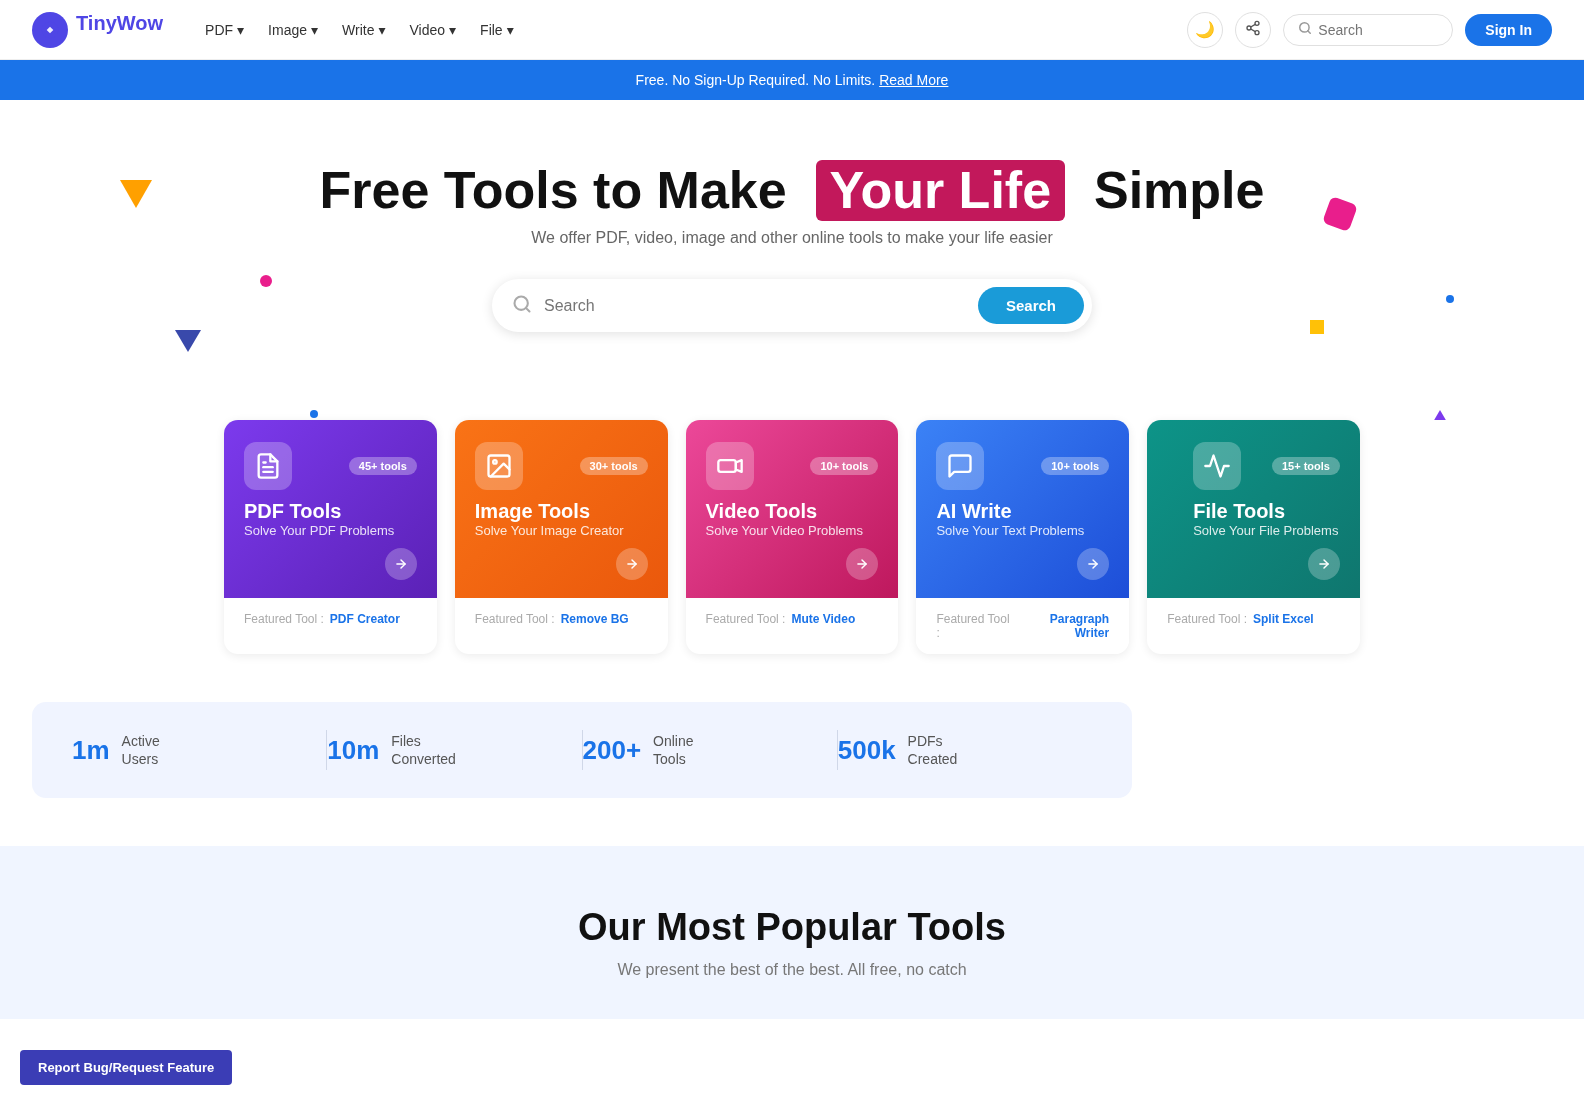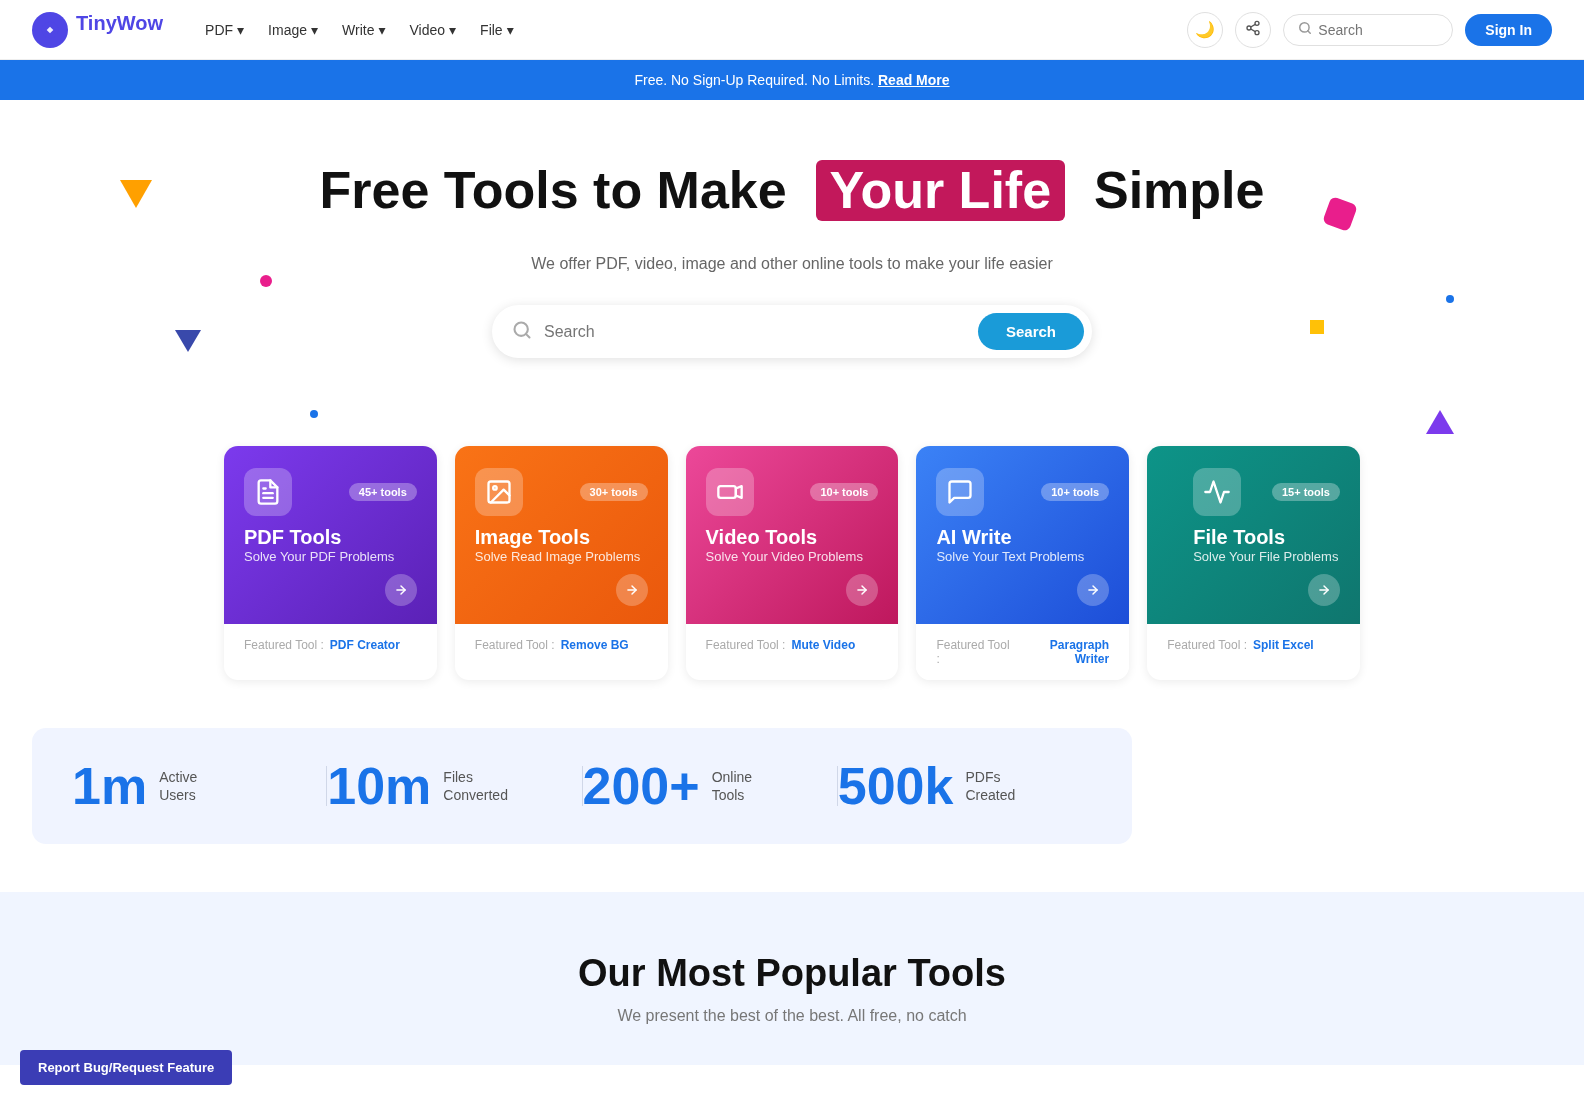--- a/index.html
+++ b/index.html
@@ -37,27 +37,27 @@
     .sign-in-btn {
       background: #1a73e8; color: #fff; border: none; border-radius: 20px;
       padding: 8px 20px; font-size: 14px; font-weight: 600; cursor: pointer;
     }
 
     
     .banner {
       background: #1a73e8; color: #fff; text-align: center;
       padding: 12px; font-size: 14px;
     }
-    .banner a { color: #fff; font-weight: 700; text-decoration: underline; }
+    .banner a { color: #fff; font-weight: 400; text-decoration: underline; }
 
     
     .hero {
       text-align: center; padding: 60px 32px 40px; position: relative; overflow: hidden;
     }
-    .hero h1 { font-size: 52px; font-weight: 900; color: #111; line-height: 1.1; margin-bottom: 34px; }
+    .hero h1 { font-size: 52px; font-weight: 900; color: #111; line-height: 1.1; margin-bottom: 8px; }
     .hero h1 .highlight {
       background: #c2185b; color: #fff; padding: 2px 14px; border-radius: 6px; display: inline-block;
     }
     .hero p { font-size: 16px; color: #666; margin-bottom: 32px; }
 
     
     .shape { position: absolute; pointer-events: none; }
     .shape-orange-triangle { top: 80px; left: 120px; width: 0; height: 0;
       border-left: 16px solid transparent; border-right: 16px solid transparent;
       border-top: 28px solid #ffa000; }
@@ -127,21 +127,21 @@
     .card-video .card-top { background: linear-gradient(135deg, #ec4899, #be185d); }
     .card-ai .card-top { background: linear-gradient(135deg, #3b82f6, #1d4ed8); }
     .card-file .card-top { background: linear-gradient(135deg, #0d9488, #0f766e); padding-left: 46px; }
 
     
     .stats-row {
       display: flex; align-items: center; max-width: 1100px; margin: 0 auto 0;
       padding: 28px 40px; background: #f0f4ff; border-radius: 14px; margin: 0 32px 48px;
     }
     .stat { flex: 1; display: flex; align-items: center; gap: 12px; }
-    .stat-num { font-size: 52px; font-weight: 900; color: #1a73e8; }
+    .stat-num { font-size: 26px; font-weight: 900; color: #1a73e8; }
     .stat-label { font-size: 14px; color: #555; line-height: 1.3; }
     .stat-divider { width: 1px; height: 40px; background: #d0d7e8; flex-shrink: 0; }
 
     
     .lower-section {
       background: #f0f5ff; padding: 60px 32px 40px; text-align: center; margin-top: 35px;
     }
     .lower-section h2 { font-size: 38px; font-weight: 900; color: #111; margin-bottom: 12px; }
     .lower-section p { font-size: 16px; color: #777; }
 
@@ -292,21 +292,21 @@
           <svg width="28" height="28" viewBox="0 0 24 24" fill="none" stroke="white" stroke-width="2" stroke-linecap="round" stroke-linejoin="round">
               <rect x="3" y="3" width="18" height="18" rx="2"></rect>
               <circle cx="8.5" cy="8.5" r="1.5"></circle>
               <polyline points="21 15 16 10 5 21"></polyline>
             </svg>
         </div>
         <span class="tools-badge">30+ tools</span>
       </div>
       <div>
         <div class="card-title">Image Tools</div>
-        <div class="card-subtitle">Solve Read Image Problems</div>
+        <div class="card-subtitle">Solve Your Image Creator</div>
       </div>
       <div class="card-arrow">
         <svg width="14" height="14" viewBox="0 0 24 24" fill="none" stroke="white" stroke-width="2.5" stroke-linecap="round" stroke-linejoin="round">
           <line x1="5" y1="12" x2="19" y2="12"></line>
             <polyline points="12 5 19 12 12 19"></polyline>
         </svg>
       </div>
     </div>
     <div class="card-bottom">
       <span style="color:#aaa;">Featured Tool :</span>

